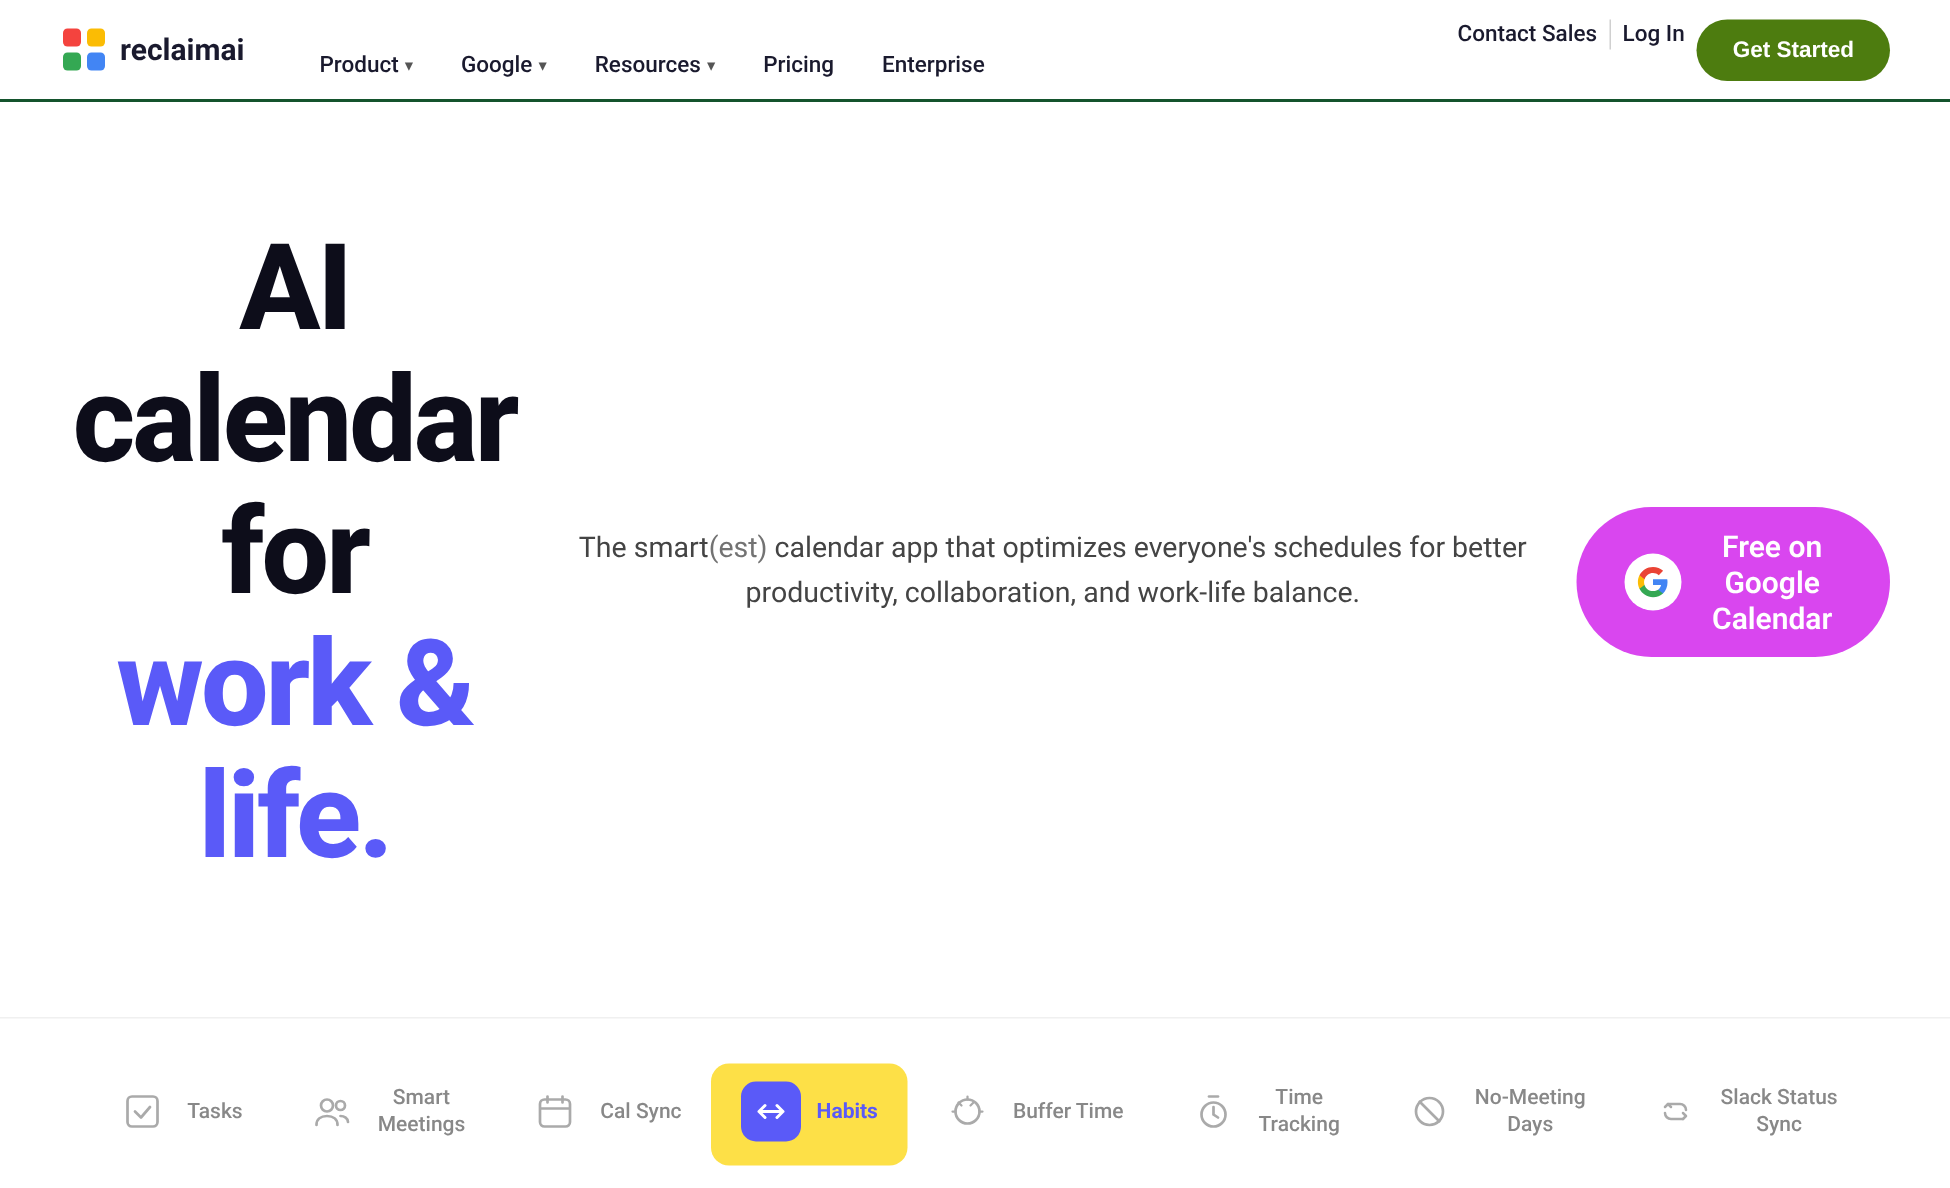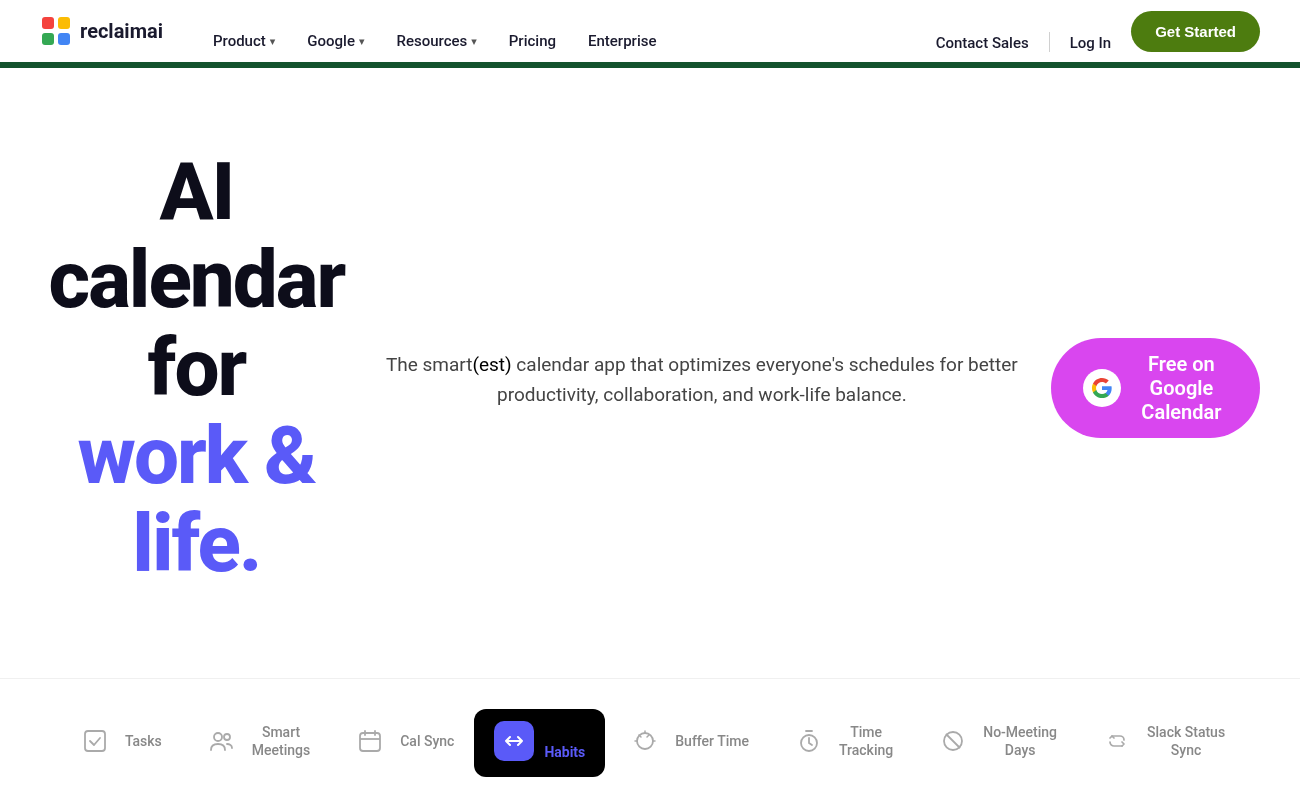--- a/index.html
+++ b/index.html
@@ -11,21 +11,21 @@
       min-height: 792px;
       overflow-x: hidden;
     }
 
     
     nav {
       display: flex;
       align-items: center;
       padding: 0 40px;
       height: 68px;
-      border-bottom: 6px solid #14532d;
+      border-bottom: 2px solid #14532d;
       position: sticky;
       top: 0;
       background: #fff;
       z-index: 100;
     }
     .nav-logo {
       display: flex;
       align-items: center;
       gap: 8px;
       margin-right: 36px;
@@ -59,22 +59,22 @@
       border-radius: 8px;
       text-decoration: none;
       white-space: nowrap;
     }
     .chevron {
       font-size: 11px;
       color: #555;
     }
     .nav-right {
       display: flex;
-      align-items: flex-end;
-      gap: 20px;
+      align-items: flex-start;
+      gap: 8px;
     }
     .nav-divider {
       width: 1px;
       height: 20px;
       background: #d0d0d0;
     }
     .nav-contact, .nav-login {
       font-size: 15px;
       font-weight: 500;
       color: #1a1a2e;
@@ -114,21 +114,21 @@
       display: block;
     }
     .hero-subtitle {
       margin-top: 24px;
       font-size: 19px;
       color: #444;
       line-height: 1.6;
       max-width: 640px;
     }
     .hero-subtitle .smart-est {
-      color: #000000;
+      color: #737373;
     }
     .hero-cta {
       margin-top: 40px;
     }
     .btn-google {
       display: flex;
       align-items: center;
       gap: 14px;
       background: #d946ef;
       color: #fff;
@@ -169,24 +169,23 @@
       cursor: pointer;
       border-radius: 12px;
       min-width: 110px;
       color: #888;
       font-size: 14px;
       font-weight: 500;
       text-align: center;
       line-height: 1.3;
     }
     .feature-item.active {
-      background: #000000;
+      background: #fde047;
       color: #5a5af8;
       font-weight: 700;
-      align-items: flex-end;
     }
     .feature-icon {
       width: 40px;
       height: 40px;
       display: flex;
       align-items: center;
       justify-content: center;
       font-size: 22px;
     }
     .feature-item.active .feature-icon {

